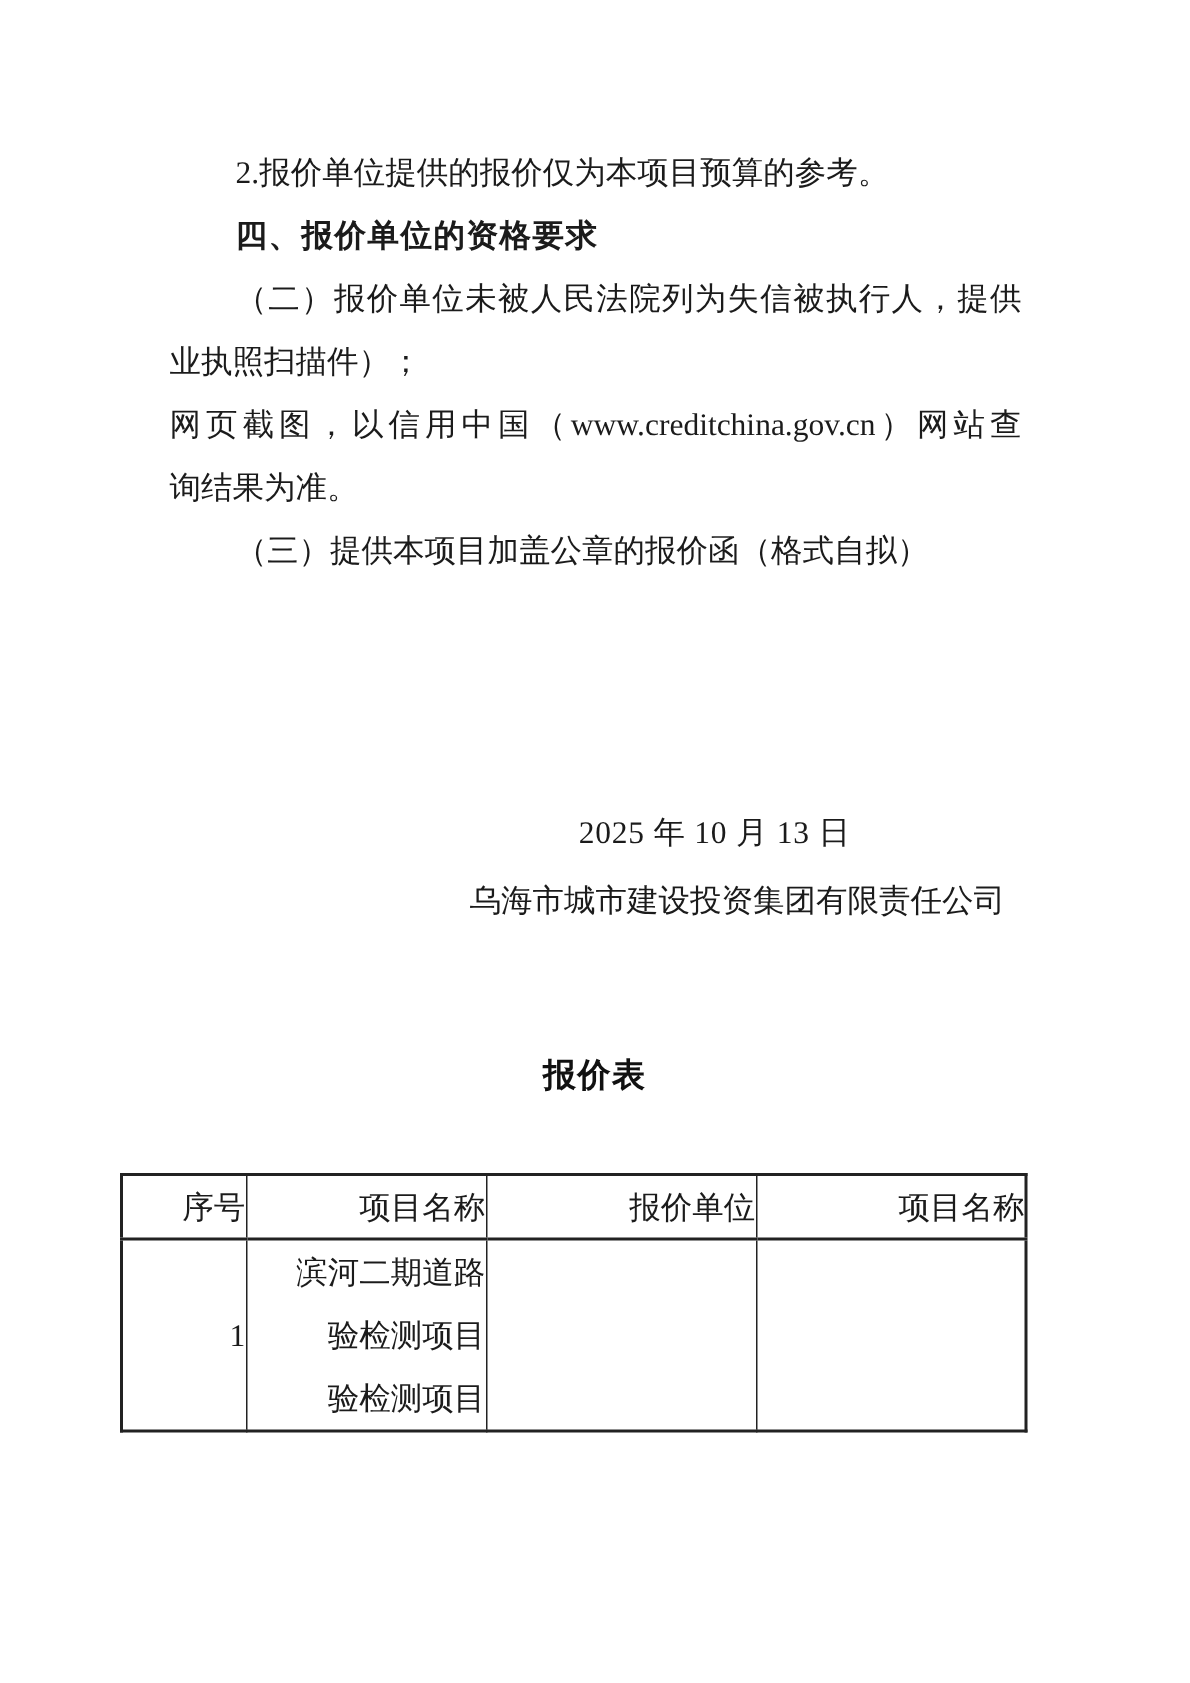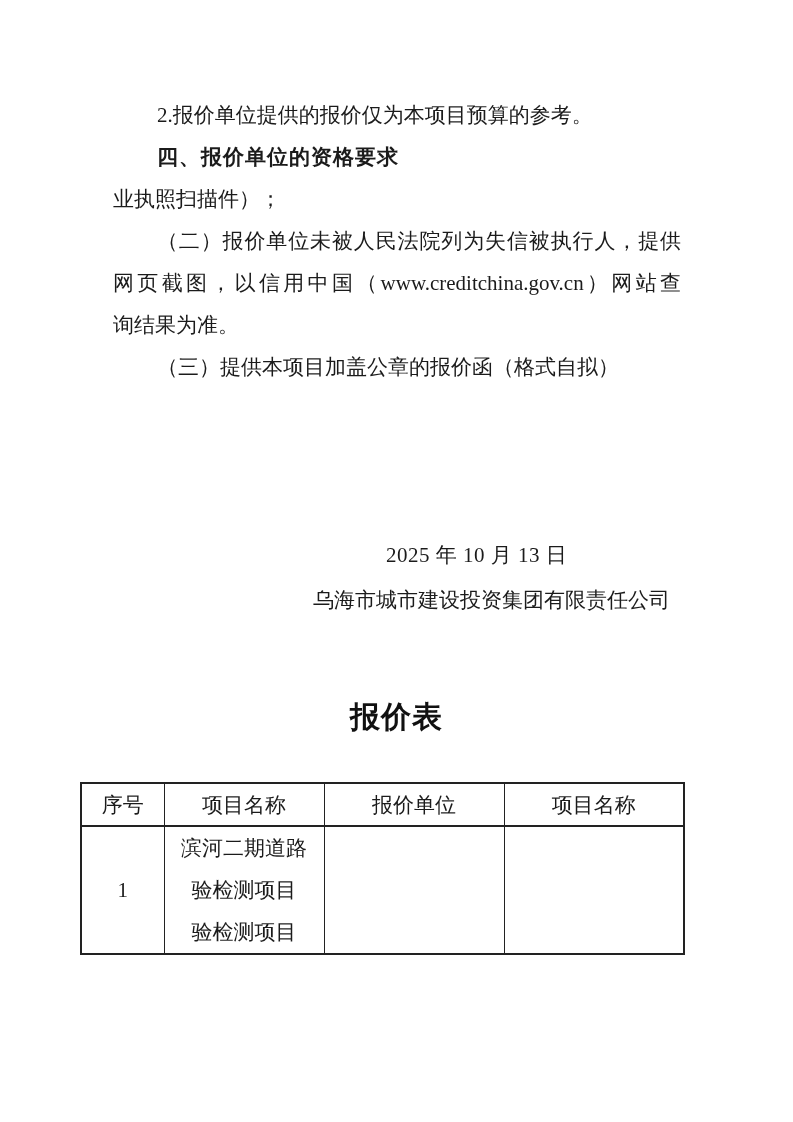--- a/index.html
+++ b/index.html
@@ -64,59 +64,59 @@
   }
   
   .quote-title {
     position: absolute;
     top: 701px;
     left: 0;
     width: 100%;
     text-align: center;
     font-family: "Liberation Sans", "DejaVu Sans", sans-serif;
     font-weight: bold;
-    font-size: 30px;
+    font-size: 22px;
     line-height: 32px;
     letter-spacing: 1px;
     color: #111;
   }
   
   .quote-table {
     position: absolute;
     left: 80px;
     top: 782px;
     border-collapse: collapse;
     table-layout: fixed;
     border: 2px solid #222;
   }
   .quote-table th,
   .quote-table td {
     border: 1px solid #222;
-    text-align: center;
+    text-align: right;
     vertical-align: middle;
     font-size: 21px;
     font-weight: normal;
     color: #1b1b1b;
     padding: 0;
   }
   .quote-table thead tr { height: 43px; }
   .quote-table thead th { border-bottom: 2px solid #222; }
   .quote-table tbody tr { height: 127px; }
   .quote-table .pn-line { line-height: 42px; }
 </style>
 </head>
 <body>
 
 <div class="page">
 
   <div class="body-lines" id="body-lines">
       <div class="bline indent">2.报价单位提供的报价仅为本项目预算的参考。</div>
       <div class="bline indent bold">四、报价单位的资格要求</div>
+      <div class="bline indent stretch">（二）报价单位未被人民法院列为失信被执行人，提供</div>
       <div class="bline">业执照扫描件）；</div>
-      <div class="bline indent stretch">（二）报价单位未被人民法院列为失信被执行人，提供</div>
       <div class="bline stretch">网页截图，以信用中国（www.creditchina.gov.cn）网站查</div>
       <div class="bline">询结果为准。</div>
       <div class="bline indent">（三）提供本项目加盖公章的报价函（格式自拟）</div>
     </div>
 
   <div class="sig-date">2025 年 10 月 13 日</div>
 
   <div class="sig-company">乌海市城市建设投资集团有限责任公司</div>
 
   <div class="quote-title">报价表</div>

